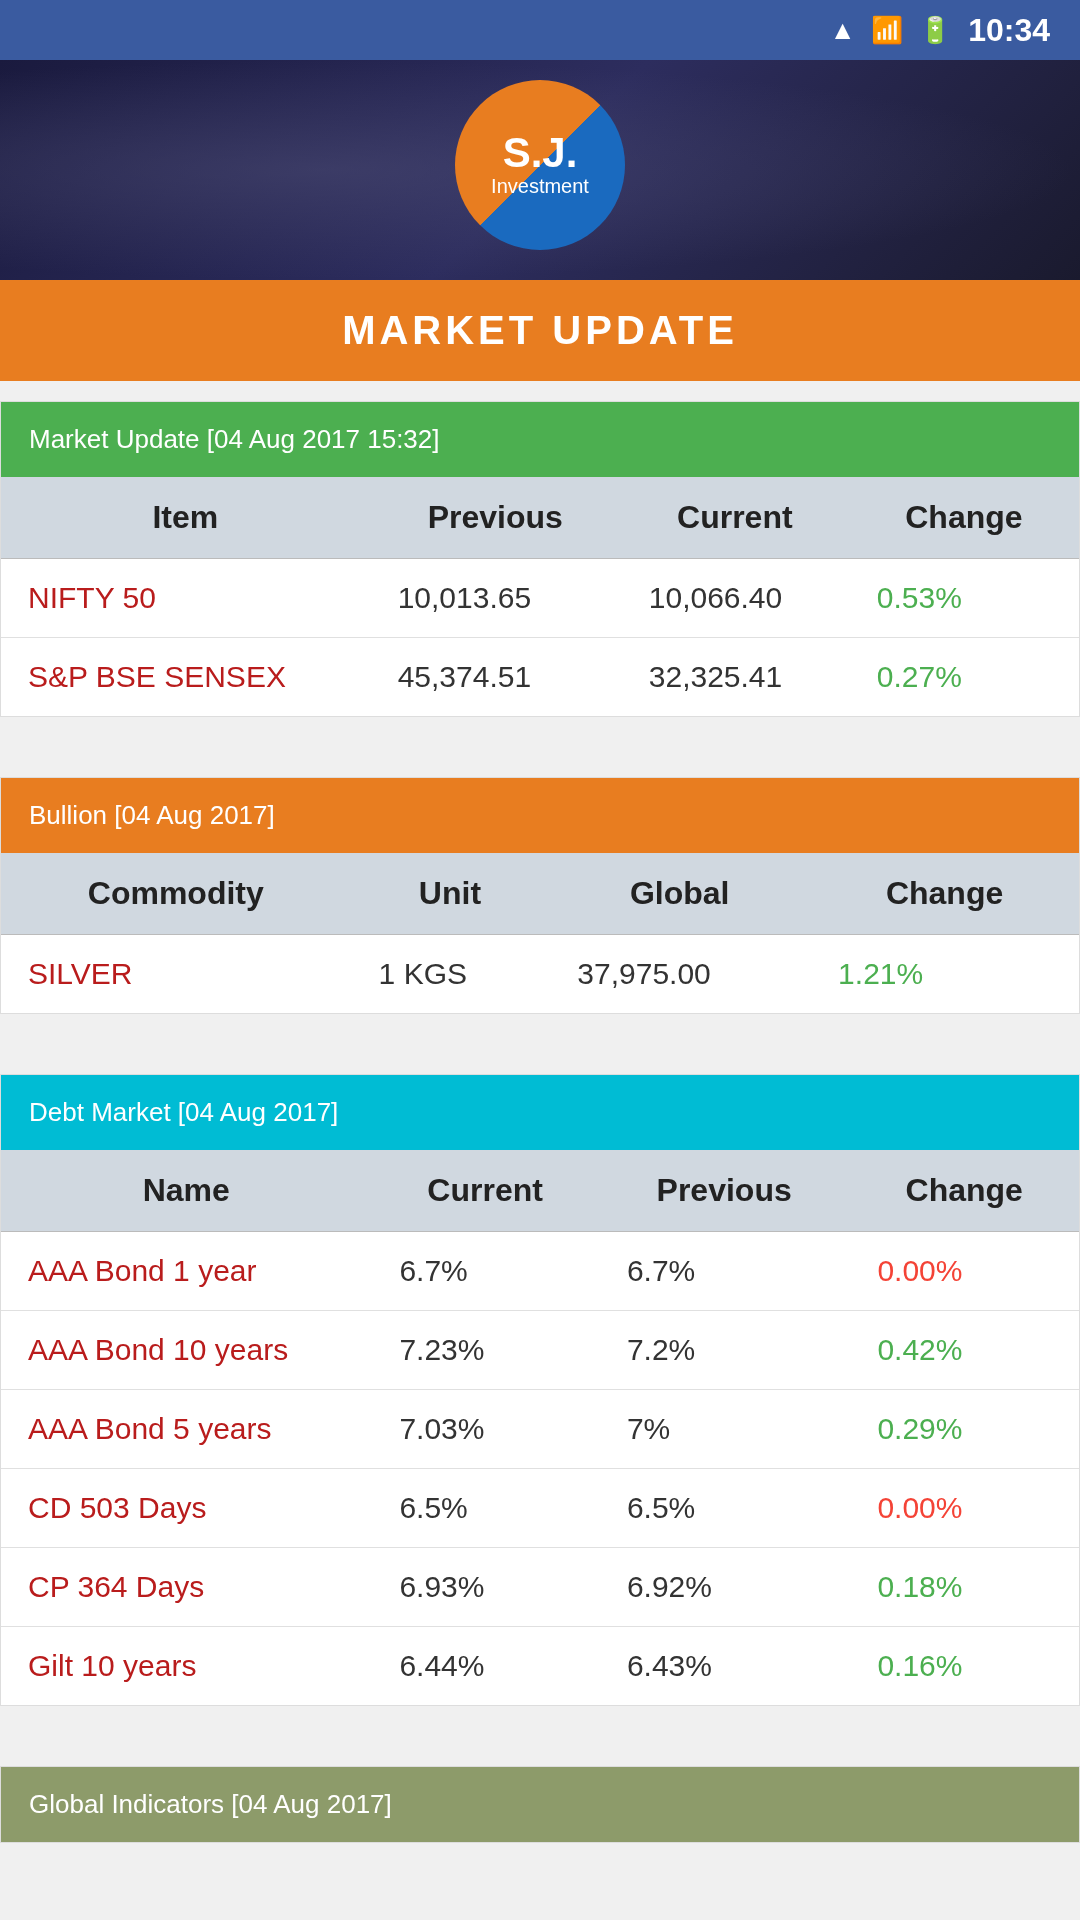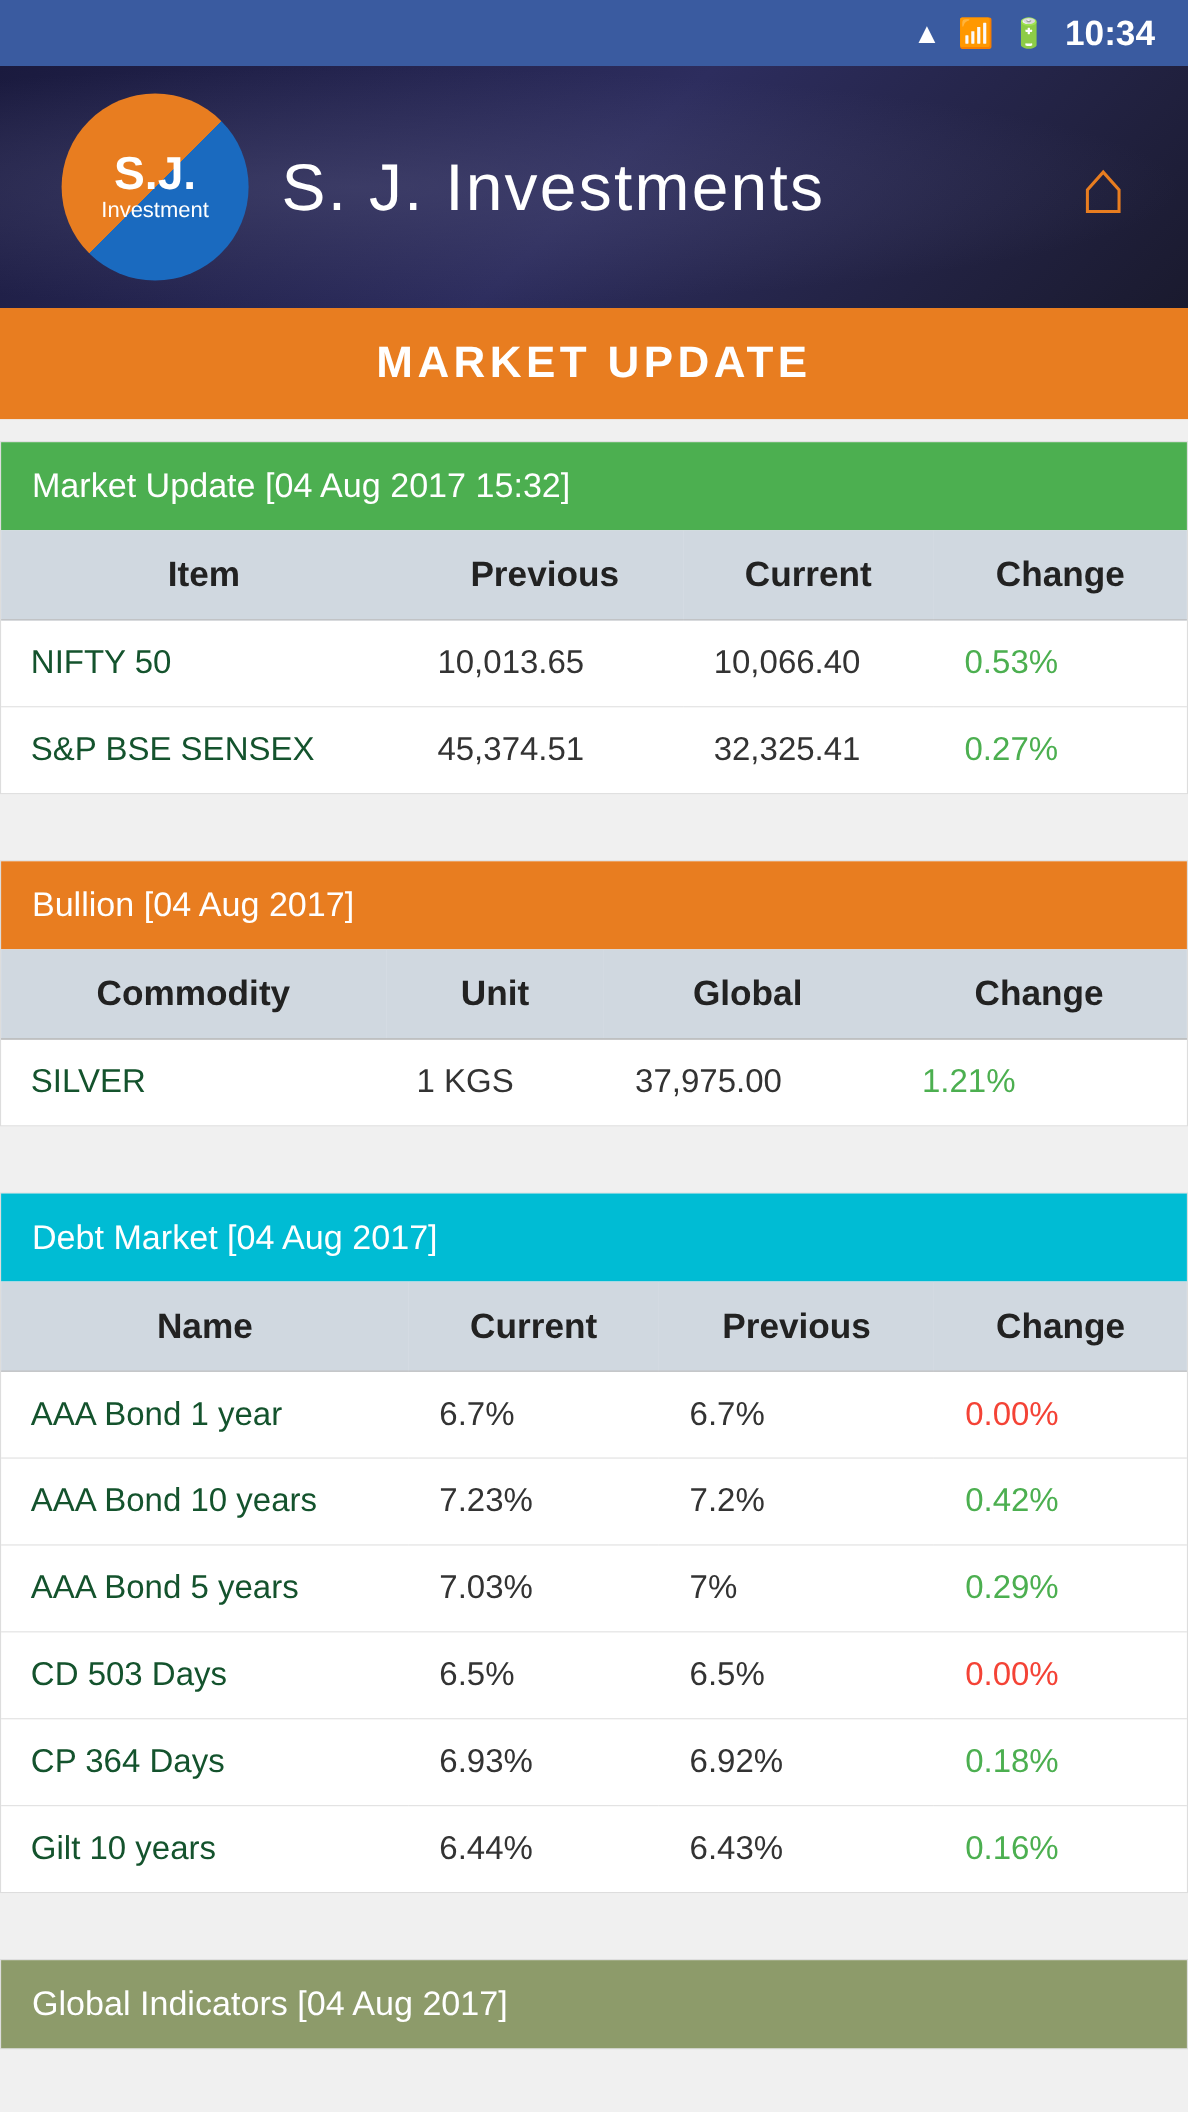--- a/index.html
+++ b/index.html
@@ -32,24 +32,25 @@
       font-size: 26px;
     }
 
     
     .header {
       background: #1a1a2e;
       background: linear-gradient(135deg, #1a1a3e 0%, #2d2d5e 50%, #1a1a2e 100%);
       height: 220px;
       display: flex;
       align-items: center;
-      padding: 20px 56px;
+      padding: 20px 36px;
       gap: 30px;
       position: relative;
       overflow: hidden;
+      flex-direction: column;
     }
     .header::before {
       content: '';
       position: absolute;
       top: 0; left: 0; right: 0; bottom: 0;
       background: radial-gradient(ellipse at 30% 50%, rgba(80,80,120,0.5) 0%, transparent 70%);
     }
     .logo-circle {
       width: 170px;
       height: 170px;
@@ -104,21 +105,21 @@
     }
 
     
     .section {
       background: white;
       margin: 20px 0;
       border: 1px solid #ddd;
     }
     .section-header {
       padding: 22px 28px;
-      font-size: 31px;
+      font-size: 26px;
       font-weight: 500;
       color: white;
     }
     .section-header.green { background: #4caf50; color: white; }
     .section-header.orange { background: #e87d20; color: white; }
     .section-header.cyan { background: #00bcd4; color: white; }
     .section-header.olive { background: #8d9b6a; color: white; }
 
     
     table {
@@ -133,21 +134,21 @@
       font-weight: bold;
       color: #222;
       border-bottom: 1px solid #bbb;
     }
     td {
       padding: 22px 28px;
       font-size: 30px;
       border-bottom: 1px solid #e0e0e0;
       color: #333;
     }
-    td.link { color: #14532d; padding-left: 27px; }
+    td.link { color: #b91c1c; padding-left: 27px; }
     td.positive { color: #4caf50; font-weight: 500; }
     td.neutral { color: #f44336; font-weight: 500; }
     tr:last-child td { border-bottom: none; }
 
     .section-gap { height: 20px; background: #f0f0f0; }
   </style>
 </head>
 <body>
 
 <div class="status-bar">

